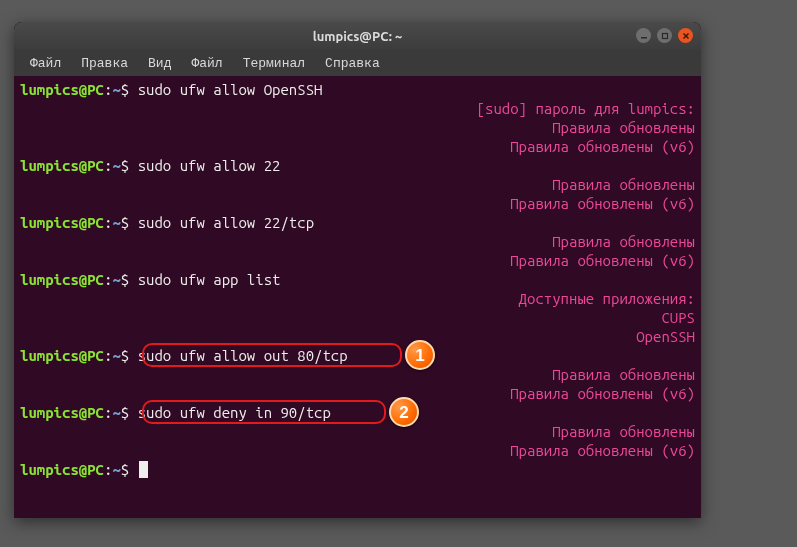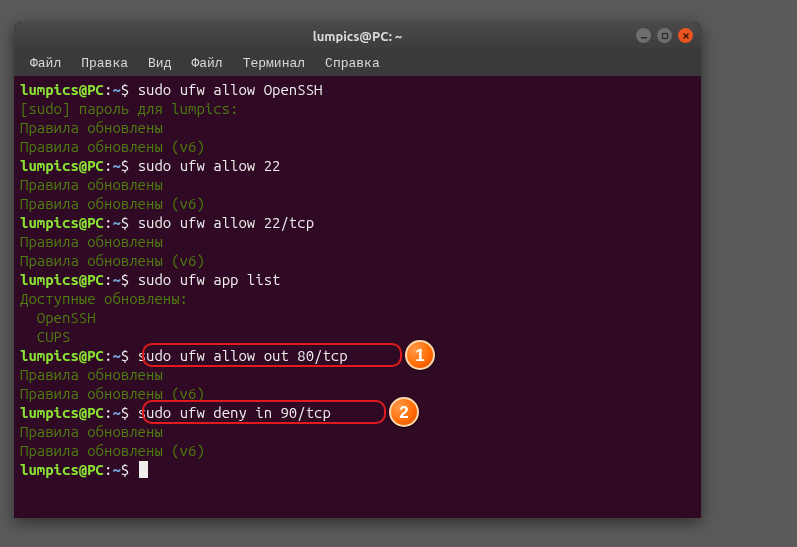--- a/index.html
+++ b/index.html
@@ -80,21 +80,21 @@
     color: #eeeeec;
     height: calc(100% - 54px);
     position: relative;
   }
   .line { white-space: pre; position: relative; }
   .prompt-user { color: #8ae234; font-weight: bold; margin-top: 16px; }
   .prompt-colon { color: #eeeeec; }
   .prompt-path { color: #729fcf; font-weight: bold; }
   .prompt-dollar { color: #eeeeec; }
   .cmd { color: #eeeeec; }
-  .out { color: #4d7c0f; }
+  .out { color: #ec4899; text-align: right; }
   .highlight-box {
     position: absolute;
     border: 2.5px solid #e11b1b;
     border-radius: 10px;
     pointer-events: none;
   }
   .badge {
     position: absolute;
     width: 30px;
     height: 30px;
@@ -164,23 +164,23 @@
 
     <div class="line"><span class="prompt-user">lumpics@PC</span><span class="prompt-colon">:</span><span class="prompt-path">~</span><span class="prompt-dollar">$</span> <span class="cmd">sudo ufw allow 22</span></div>
     <div class="line out">Правила обновлены</div>
     <div class="line out">Правила обновлены (v6)</div>
 
     <div class="line"><span class="prompt-user">lumpics@PC</span><span class="prompt-colon">:</span><span class="prompt-path">~</span><span class="prompt-dollar">$</span> <span class="cmd">sudo ufw allow 22/tcp</span></div>
     <div class="line out">Правила обновлены</div>
     <div class="line out">Правила обновлены (v6)</div>
 
     <div class="line"><span class="prompt-user">lumpics@PC</span><span class="prompt-colon">:</span><span class="prompt-path">~</span><span class="prompt-dollar">$</span> <span class="cmd">sudo ufw app list</span></div>
-    <div class="line out">Доступные обновлены:</div>
+    <div class="line out">Доступные приложения:</div>
+    <div class="line out">  CUPS</div>
     <div class="line out">  OpenSSH</div>
-    <div class="line out">  CUPS</div>
 
     <div class="line"><span class="prompt-user">lumpics@PC</span><span class="prompt-colon">:</span><span class="prompt-path">~</span><span class="prompt-dollar">$</span> <span class="cmd">sudo ufw allow out 80/tcp</span></div>
     <div class="line out">Правила обновлены</div>
     <div class="line out">Правила обновлены (v6)</div>
 
     <div class="line"><span class="prompt-user">lumpics@PC</span><span class="prompt-colon">:</span><span class="prompt-path">~</span><span class="prompt-dollar">$</span> <span class="cmd">sudo ufw deny in 90/tcp</span></div>
     <div class="line out">Правила обновлены</div>
     <div class="line out">Правила обновлены (v6)</div>
 
     <div class="line"><span class="prompt-user">lumpics@PC</span><span class="prompt-colon">:</span><span class="prompt-path">~</span><span class="prompt-dollar">$</span> <span class="cursor-block"></span></div>

